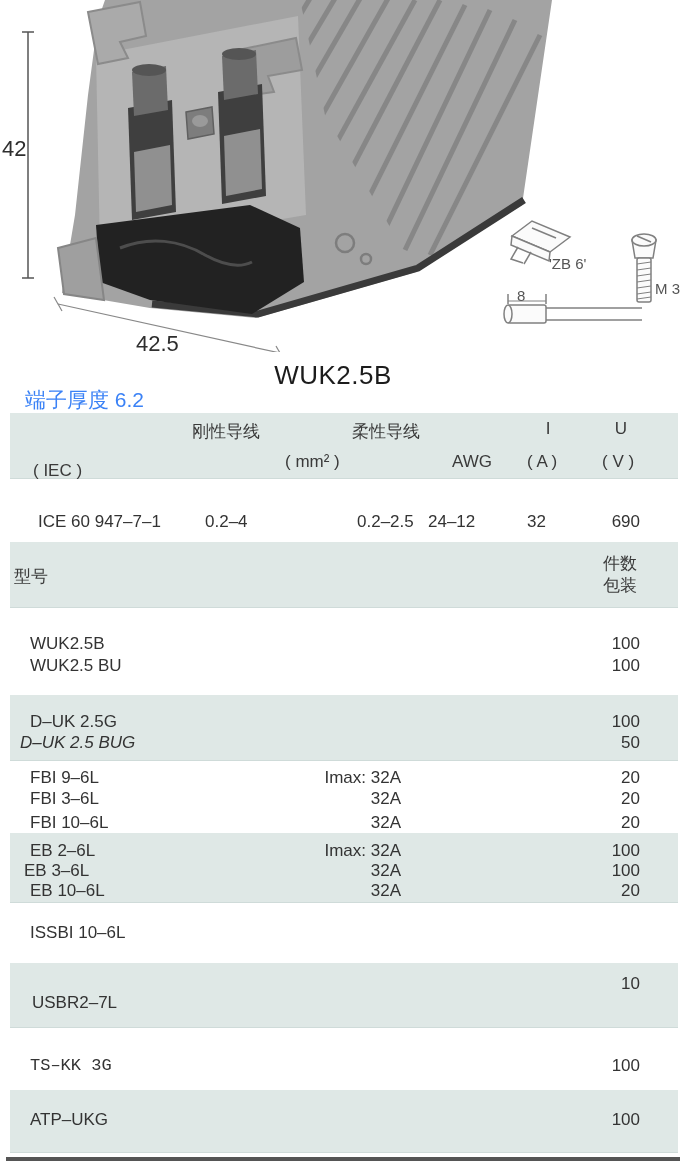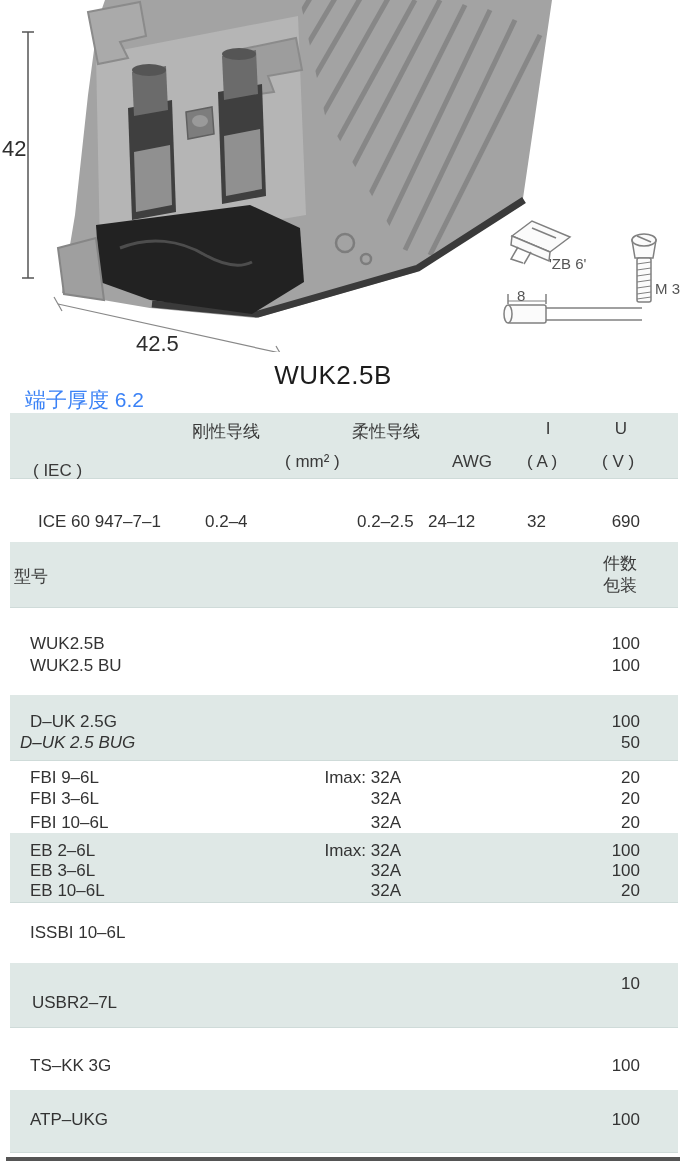--- a/index.html
+++ b/index.html
@@ -186,34 +186,34 @@
   <div class="cell imax" style="left:315px;top:789px;">32A</div>
   <div class="cell qty" style="left:540px;top:789px;">20</div>
   <div class="cell" style="left:30px;top:813px;">FBI 10–6L</div>
   <div class="cell imax" style="left:315px;top:813px;">32A</div>
   <div class="cell qty" style="left:540px;top:813px;">20</div>
 
   <div class="band" style="top:833px;height:69px;"></div>
   <div class="cell" style="left:30px;top:841px;">EB 2–6L</div>
   <div class="cell imax" style="left:315px;top:841px;">Imax: 32A</div>
   <div class="cell qty" style="left:540px;top:841px;">100</div>
-  <div class="cell" style="left:30px;top:861px;">EB 3–6L</div>
+  <div class="cell" style="left:24px;top:861px;">EB 3–6L</div>
   <div class="cell imax" style="left:315px;top:861px;">32A</div>
   <div class="cell qty" style="left:540px;top:861px;">100</div>
   <div class="cell" style="left:30px;top:881px;">EB 10–6L</div>
   <div class="cell imax" style="left:315px;top:881px;">32A</div>
   <div class="cell qty" style="left:540px;top:881px;">20</div>
 
   <div class="cell" style="left:30px;top:923px;">ISSBI 10–6L</div>
 
   <div class="band" style="top:963px;height:64px;"></div>
   <div class="cell qty" style="left:540px;top:974px;">10</div>
   <div class="cell" style="left:32px;top:993px;">USBR2–7L</div>
 
-  <div class="cell" style="left:30px;top:1056px;">TS–KK 3G</div>
+  <div class="cell" style="left:30px;top:1056px;font-family:Liberation Mono, monospace;">TS–KK 3G</div>
   <div class="cell qty" style="left:540px;top:1056px;">100</div>
 
   <div class="band" style="top:1090px;height:62px;"></div>
   <div class="cell" style="left:30px;top:1110px;">ATP–UKG</div>
   <div class="cell qty" style="left:540px;top:1110px;">100</div>
 
   <div id="bottom-rule"></div>
 
 </div>
 

